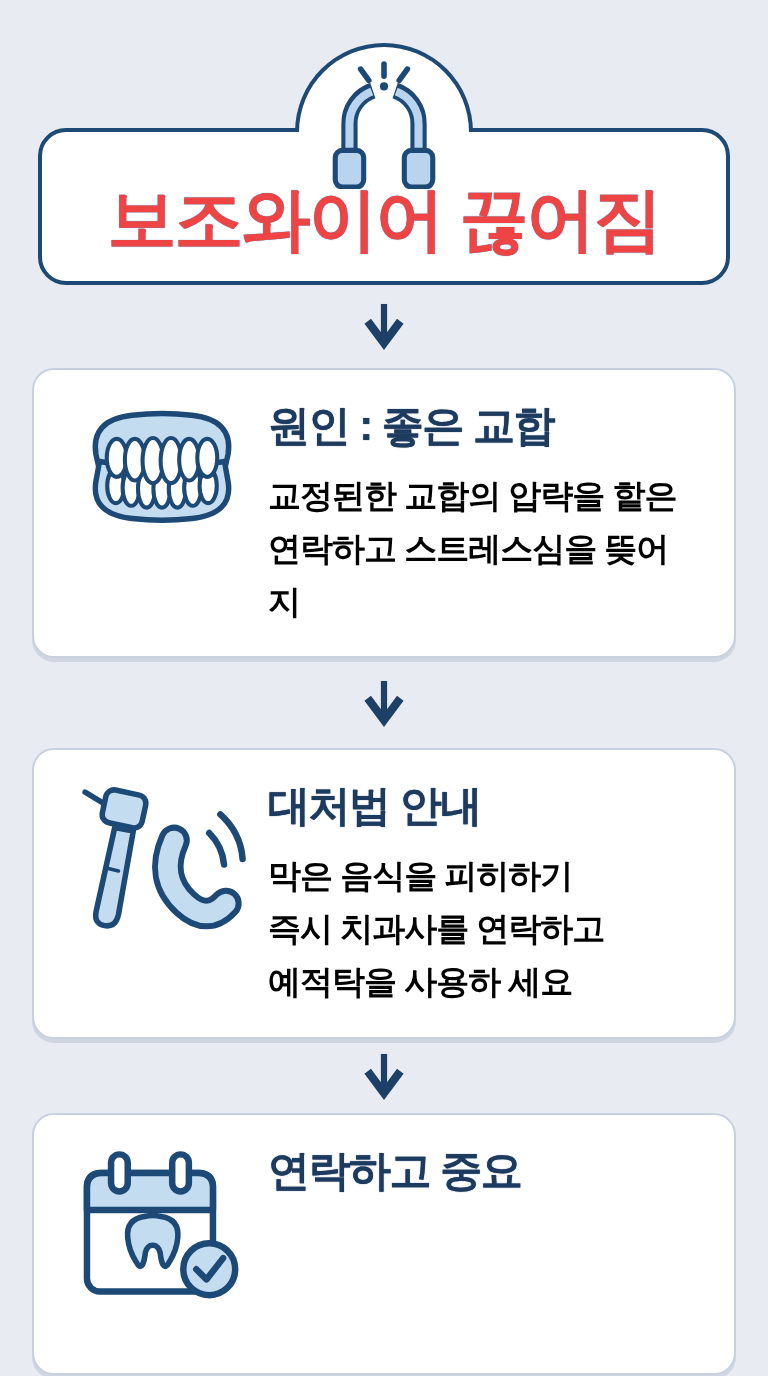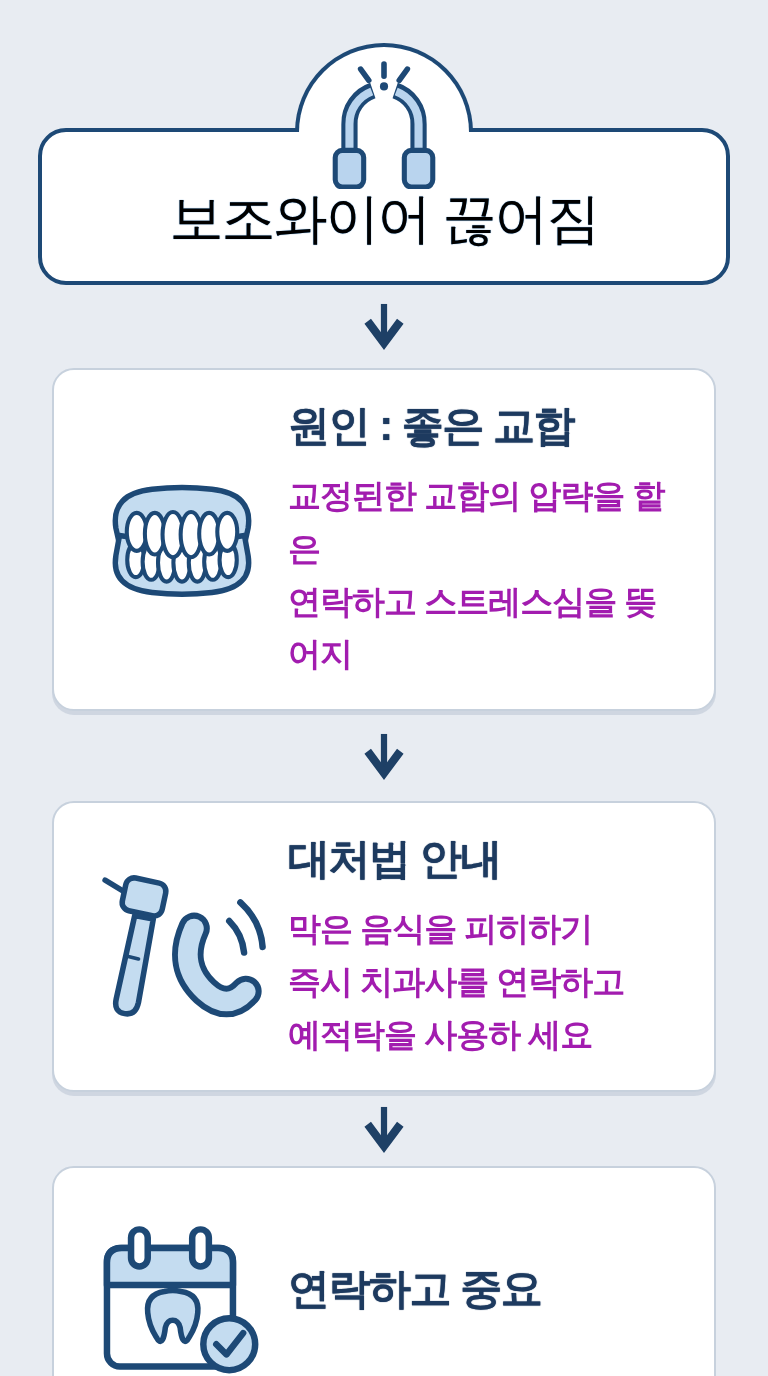--- a/index.html
+++ b/index.html
@@ -46,62 +46,62 @@
     display:flex;align-items:center;justify-content:center;
     z-index:0;
   }
   .wire-svg{
     position:absolute;
     top:18px;left:50%;
     transform:translateX(-50%);
     z-index:3;
   }
   .main-title{
-    font-size:54px;
-    font-weight:400;
-    color:#000000;
+    font-size:69px;
+    font-weight:700;
+    color:#ef4444;
     letter-spacing:-2px;
     margin-top:26px;
     text-shadow:0 0 1px #2673b8;
   }
 
   
   .arrow-wrap{display:flex;justify-content:center;}
   .arrow-wrap.a1{margin:16px 0 17px 0;}
   .arrow-wrap.a2{margin:20px 0 20px 0;}
   .arrow-wrap.a3{margin:12px 0 12px 0;}
 
   
   .card{
-    margin:0 52px;
+    margin:0 32px;
     background:#ffffff;
     border:2px solid #c7d1dd;
     border-radius:22px;
     box-shadow:0 4px 0 rgba(160,175,195,0.35);
     display:flex;
-    align-items:center;
+    align-items:flex-start;
     padding:28px 34px 28px 28px;
   }
   .card-icon{
     flex:0 0 200px;
     display:flex;align-items:center;justify-content:center;
   }
   .card-text{flex:1;padding-left:6px;}
   .card-heading{
     font-size:42px;
     font-weight:800;
     color:#1d3a5f;
     letter-spacing:-1.5px;
     margin:0 0 16px 0;
     text-shadow:0 0 1px #1d3a5f;
   }
   .card-body{
     font-size:33px;
     font-weight:600;
-    color:#a21caf;
+    color:#000000;
     letter-spacing:-1px;
     line-height:1.6;
   }
   .card.c1{min-height:247px;}
   .card.c2{min-height:285px;}
   .card.c3{min-height:262px;}
 </style>
 </head>
 <body>
 

